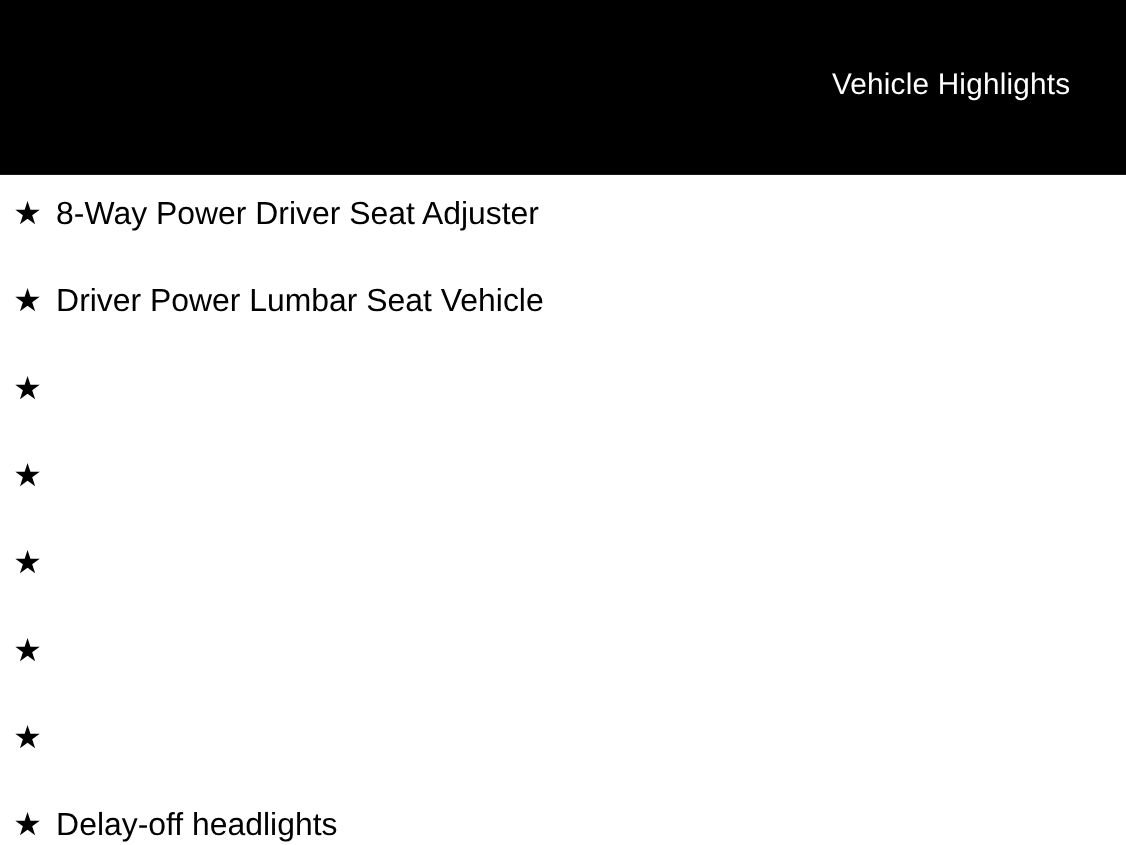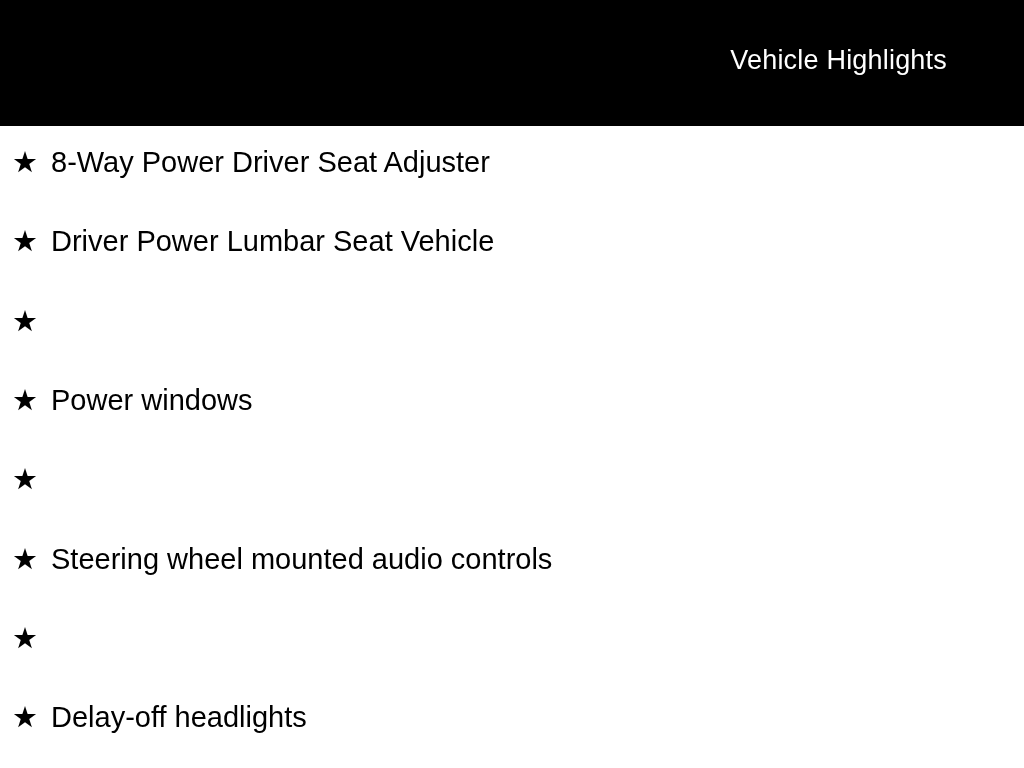--- a/index.html
+++ b/index.html
@@ -9,26 +9,26 @@
   body {
     width: 1024px;
     height: 768px;
     background: #ffffff;
     font-family: "Liberation Sans", sans-serif;
     overflow: hidden;
   }
   .topbar {
     box-sizing: border-box;
     width: 1024px;
-    height: 126px;
+    height: 159px;
     background: #000000;
     display: flex;
     align-items: center;
     justify-content: flex-end;
-    padding-right: 77px;
+    padding-right: 51px;
   }
   .topbar .title {
     color: #ffffff;
     font-size: 27px;
     position: relative;
     top: -3px;
     letter-spacing: 0.2px;
   }
   .list {
     box-sizing: border-box;
@@ -65,28 +65,26 @@
       </div>
       <div class="item">
         <span class="star">★</span>
         <span class="label">Driver Power Lumbar Seat Vehicle</span>
       </div>
       <div class="item">
         <span class="star">★</span>
       </div>
       <div class="item">
         <span class="star">★</span>
-        <span class="label">Power windows</span>
       </div>
       <div class="item">
         <span class="star">★</span>
       </div>
       <div class="item">
         <span class="star">★</span>
-        <span class="label">Steering wheel mounted audio controls</span>
       </div>
       <div class="item">
         <span class="star">★</span>
       </div>
       <div class="item">
         <span class="star">★</span>
         <span class="label">Delay-off headlights</span>
       </div>
     </main>
 </div>

